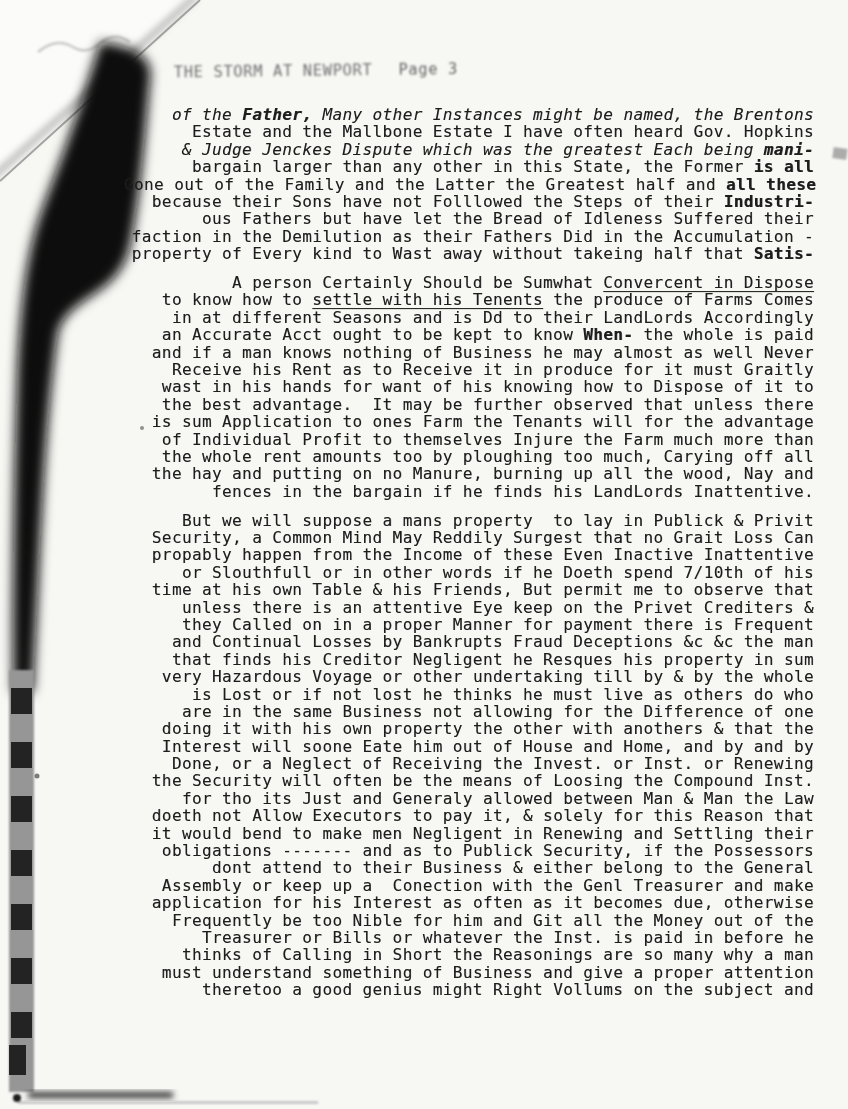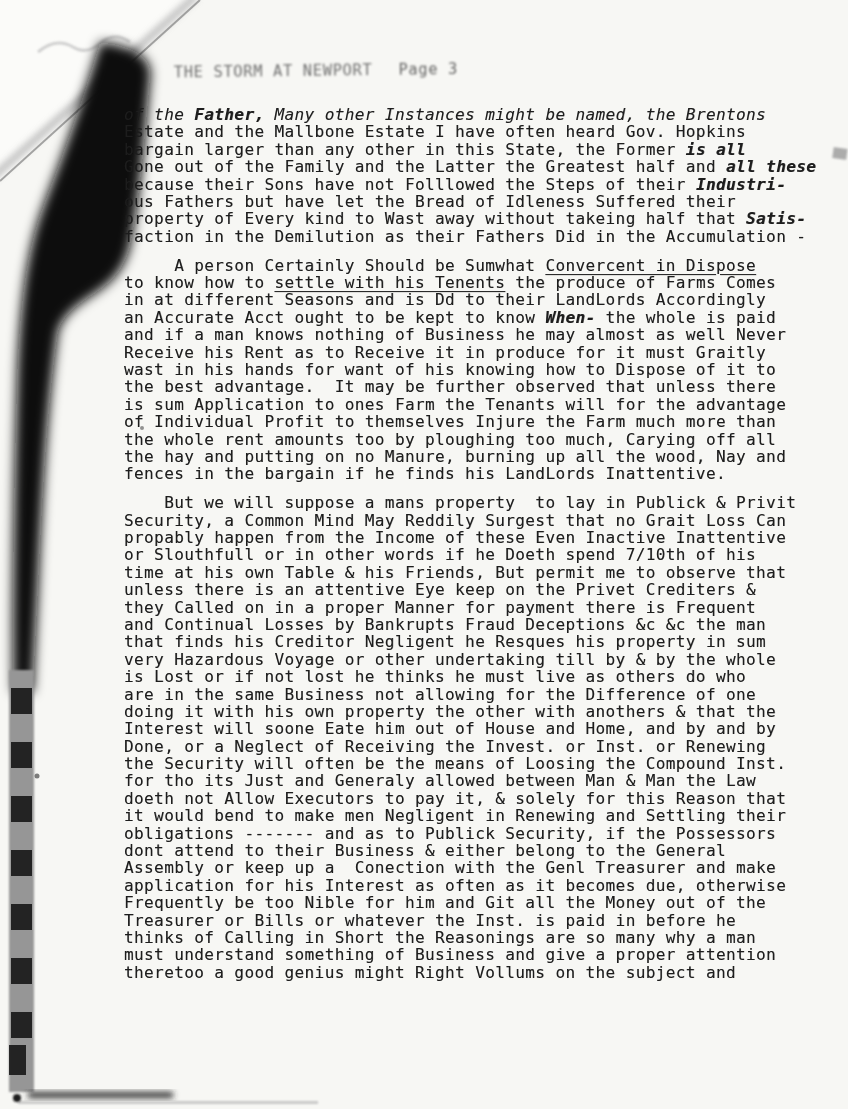--- a/index.html
+++ b/index.html
@@ -21,22 +21,22 @@
     white-space:pre;
   }
   .header .pageno{margin-left:26px;color:#3d3d3d;}
   .doc-body{
     position:absolute;left:124px;top:106px;width:690px;
     font-size:16px;line-height:17.4px;letter-spacing:.4px;
     color:#1d1d1d;
     text-shadow:0.3px 0.3px 0.5px rgba(20,20,20,.38);
   }
   .para{margin:0 0 11.5px 0;}
-  .line{white-space:pre;height:17.4px;}
-  .b{font-weight:bold;text-shadow:0.5px 0.4px 0.6px rgba(0,0,0,.5);font-style:italic;}
+  .line{white-space:pre;height:17.4px;text-align:right;}
+  .b{font-weight:bold;text-shadow:0.5px 0.4px 0.6px rgba(0,0,0,.5);}
   .i{font-style:italic;}
   .u{text-decoration:underline;text-underline-offset:2.5px;text-decoration-thickness:1.2px;text-decoration-color:#2a2a2a;}
 </style>
 </head>
 <body>
 
 <div class="page">
 
   <svg class="artifacts" width="848" height="1109" viewBox="0 0 848 1109" aria-hidden="true">
     <defs>
@@ -92,26 +92,27 @@
   </svg>
 
   <div class="header">
     <span>THE STORM AT NEWPORT</span><span class="pageno">Page 3</span>
   </div>
 
   <div class="doc-body" id="doc-body">
       <div class="para">
         <div class="line"><span class="i">of the </span><span class="b i">Father,</span><span class="i"> Many other Instances might be named, the Brentons</span></div>
         <div class="line"><span>Estate and the Mallbone Estate I have often heard Gov. Hopkins</span></div>
+        <div class="line"><span class="i">&amp; Judge Jenckes Dispute which was the greatest Each being </span><span class="b i">mani-</span></div>
         <div class="line"><span>bargain larger than any other in this State, the Former </span><span class="b">is all</span></div>
         <div class="line"><span>Gone out of the Family and the Latter the Greatest half and </span><span class="b">all these</span></div>
         <div class="line"><span>because their Sons have not Folllowed the Steps of their </span><span class="b">Industri-</span></div>
         <div class="line"><span>ous Fathers but have let the Bread of Idleness Suffered their</span></div>
+        <div class="line"><span>faction in the Demilution as their Fathers Did in the Accumulation -</span></div>
         <div class="line"><span>property of Every kind to Wast away without takeing half that </span><span class="b">Satis-</span></div>
-        <div class="line"><span>faction in the Demilution as their Fathers Did in the Accumulation -</span></div>
       </div>
       <div class="para">
         <div class="line"><span>     A person Certainly Should be Sumwhat </span><span class="u">Convercent in Dispose</span></div>
         <div class="line"><span>to know how to </span><span class="u">settle with his Tenents</span><span> the produce of Farms Comes</span></div>
         <div class="line"><span>in at different Seasons and is Dd to their LandLords Accordingly</span></div>
         <div class="line"><span>an Accurate Acct ought to be kept to know </span><span class="b">When-</span><span> the whole is paid</span></div>
         <div class="line"><span>and if a man knows nothing of Business he may almost as well Never</span></div>
         <div class="line"><span>Receive his Rent as to Receive it in produce for it must Graitly</span></div>
         <div class="line"><span>wast in his hands for want of his knowing how to Dispose of it to</span></div>
         <div class="line"><span>the best advantage.  It may be further observed that unless there</span></div>

